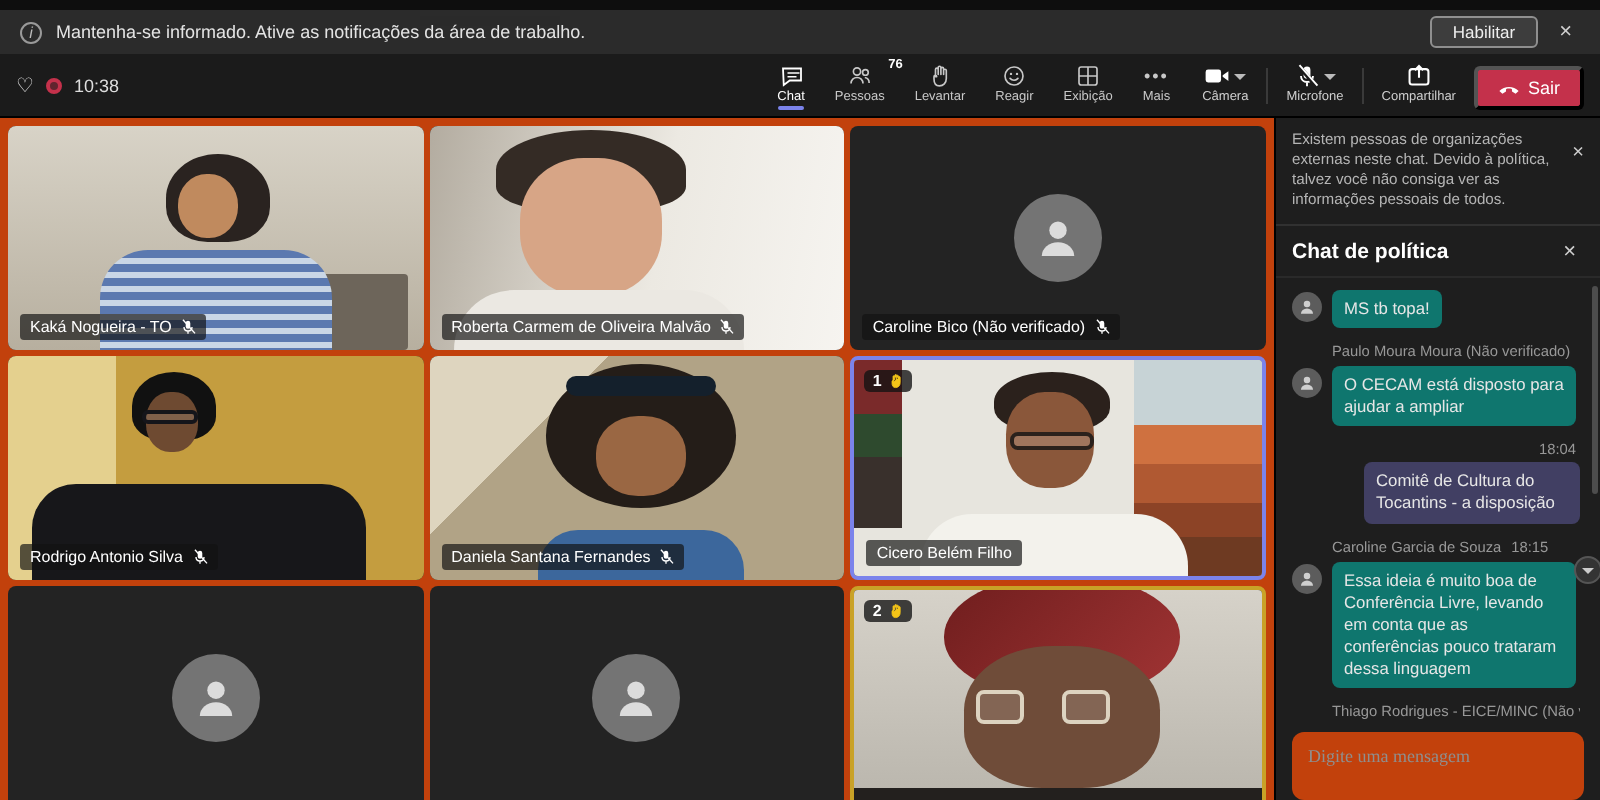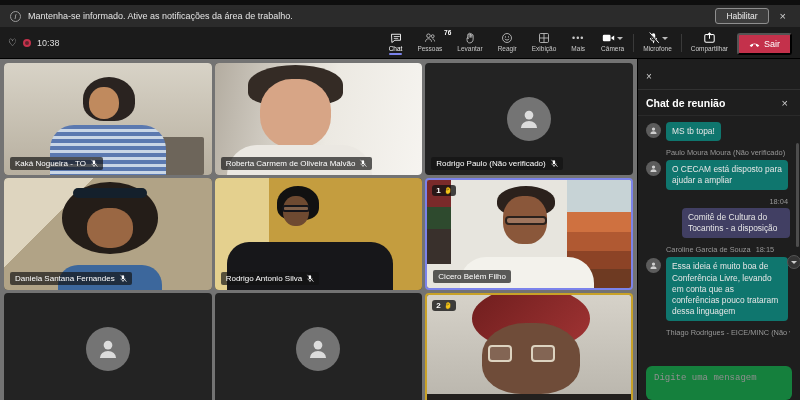--- a/index.html
+++ b/index.html
@@ -36,21 +36,21 @@
   .dev .drow{display:flex;align-items:center;gap:2px}
   .dev svg{width:13px;height:12px;display:block;color:#fff}
   .dev .dlabel{font-size:6.5px}
   .chev{width:0;height:0;border-left:3px solid transparent;border-right:3px solid transparent;border-top:3px solid #bbb}
   .vsep{width:1px;height:18px;background:#3a3a3a;margin-top:4px}
   .btn-leave{display:flex;align-items:center;gap:4px;background:#c4314b;border-radius:3px;color:#fff;font-size:9px;padding:4px 10px;margin-top:3px;cursor:pointer}
   .btn-leave svg{width:11px;height:7px}
 
   
   .main{display:flex;height:341px}
-  .grid{width:637px;background:#737373;padding:4px;display:grid;grid-template-columns:repeat(3,1fr);grid-auto-rows:112px;gap:3px;overflow:hidden}
+  .grid{width:637px;background:#c2410c;padding:4px;display:grid;grid-template-columns:repeat(3,1fr);grid-auto-rows:112px;gap:3px;overflow:hidden}
   .tile{position:relative;background:#1e1e1e;border-radius:4px;overflow:hidden}
   .tile.speaking{border:2px solid #7b83eb}
   .tile.raised{border:2px solid #c9a227}
   .scene{position:absolute;inset:0}
   .scene div{position:absolute}
 
   .nametag{position:absolute;left:6px;bottom:5px;background:rgba(18,18,18,.68);color:#fff;font-size:8px;padding:2px 5px;border-radius:2px;display:flex;align-items:center;gap:4px;max-width:94%;white-space:nowrap;overflow:hidden;z-index:3}
   .nametag svg{width:8px;height:9px;flex:none;color:#fff}
   .raise-badge{position:absolute;top:5px;left:5px;background:rgba(18,18,18,.78);border-radius:3px;padding:1px 4px;display:flex;align-items:center;gap:3px;font-size:8px;font-weight:bold;color:#fff;z-index:3}
   .raise-badge svg{width:8px;height:9px;color:#f5c518}
@@ -103,21 +103,21 @@
   .mavatar{width:15px;height:15px;border-radius:50%;background:#5c5c5c;flex:none;display:flex;align-items:center;justify-content:center;margin-top:1px}
   .mavatar svg{width:9px;height:9px;color:#cfcfcf}
   .bubble{background:#0f766e;border-radius:4px;padding:4px 6px;color:#e6e6e6;line-height:1.32;max-width:122px}
   .sender-row{margin:7px 0 0 20px;font-size:7.4px;color:#989898;white-space:nowrap;overflow:hidden;display:flex;gap:5px}
   .time-right{text-align:right;font-size:7.4px;color:#989898;margin:7px 2px 2px 0}
   .bubble.own{background:#413f63;margin-left:36px;position:relative}
   .scrolldown{position:absolute;right:-1px;top:139px;width:14px;height:14px;border-radius:50%;background:#343434;border:1px solid #555;display:flex;align-items:center;justify-content:center;cursor:pointer;z-index:4}
   .scrolldown .chev{border-top-color:#ccc}
   .chat-scrollbar{position:absolute;right:1px;top:84px;width:3px;height:104px;background:#4d4d4d;border-radius:2px}
   .chat-inputwrap{padding:6px 8px 0}
-  .chat-input{width:100%;height:34px;background:#15803d;border:none;border-radius:6px;color:#ddd;font-size:9px;padding:8px 8px 18px;font-family:Liberation Mono, monospace;outline:none}
+  .chat-input{width:100%;height:34px;background:#c2410c;border:none;border-radius:6px;color:#ddd;font-size:9px;padding:8px 8px 18px;font-family:Liberation Serif, serif;outline:none}
   .chat-input::placeholder{color:#8f8f8f}
 </style>
 </head>
 <body>
 
 <div class="screen">
 
   <div class="winstrip"><span class="wtab"></span></div>
 
   <div class="banner">
@@ -264,57 +264,57 @@
       </div>
 
       <div class="tile" style="background:#232323">
         <div class="ph-avatar">
           <svg viewBox="0 0 16 16">
               <circle cx="8" cy="5.4" r="2.9" fill="currentColor"></circle>
               <path d="M2.6 14a5.4 4.6 0 0110.8 0z" fill="currentColor"></path>
             </svg>
         </div>
         <div class="nametag">
-          <span>Rodrigo Paulo (Não verificado)</span>
+          <span>Caroline Bico (Não verificado)</span>
+          <svg viewBox="0 0 14 14">
+              <rect x="5" y="1.5" width="4" height="7" rx="2" fill="currentColor"></rect>
+              <path d="M3.5 7c0 2 1.5 3.5 3.5 3.5S10.5 9 10.5 7M7 10.5V13" fill="none" stroke="currentColor" stroke-width="1.2"></path>
+              <path d="M2.6.6l10.5 12" stroke="currentColor" stroke-width="1.2"></path>
+            </svg>
+        </div>
+      </div>
+
+      <div class="tile">
+        <div class="scene">
+          <div class="s4-bg"></div>
+            <div class="s4-torso"></div>
+            <div class="s4-hair"></div>
+            <div class="s4-face"></div>
+            <div class="s4-glass"></div>
+        </div>
+        <div class="nametag">
+          <span>Rodrigo Antonio Silva</span>
           <svg viewBox="0 0 14 14">
               <rect x="5" y="1.5" width="4" height="7" rx="2" fill="currentColor"></rect>
               <path d="M3.5 7c0 2 1.5 3.5 3.5 3.5S10.5 9 10.5 7M7 10.5V13" fill="none" stroke="currentColor" stroke-width="1.2"></path>
               <path d="M2.6.6l10.5 12" stroke="currentColor" stroke-width="1.2"></path>
             </svg>
         </div>
       </div>
 
       <div class="tile">
         <div class="scene">
           <div class="s5-bg"></div>
             <div class="s5-hair"></div>
             <div class="s5-band"></div>
             <div class="s5-face"></div>
             <div class="s5-torso"></div>
         </div>
         <div class="nametag">
           <span>Daniela Santana Fernandes</span>
-          <svg viewBox="0 0 14 14">
-              <rect x="5" y="1.5" width="4" height="7" rx="2" fill="currentColor"></rect>
-              <path d="M3.5 7c0 2 1.5 3.5 3.5 3.5S10.5 9 10.5 7M7 10.5V13" fill="none" stroke="currentColor" stroke-width="1.2"></path>
-              <path d="M2.6.6l10.5 12" stroke="currentColor" stroke-width="1.2"></path>
-            </svg>
-        </div>
-      </div>
-
-      <div class="tile">
-        <div class="scene">
-          <div class="s4-bg"></div>
-            <div class="s4-torso"></div>
-            <div class="s4-hair"></div>
-            <div class="s4-face"></div>
-            <div class="s4-glass"></div>
-        </div>
-        <div class="nametag">
-          <span>Rodrigo Antonio Silva</span>
           <svg viewBox="0 0 14 14">
               <rect x="5" y="1.5" width="4" height="7" rx="2" fill="currentColor"></rect>
               <path d="M3.5 7c0 2 1.5 3.5 3.5 3.5S10.5 9 10.5 7M7 10.5V13" fill="none" stroke="currentColor" stroke-width="1.2"></path>
               <path d="M2.6.6l10.5 12" stroke="currentColor" stroke-width="1.2"></path>
             </svg>
         </div>
       </div>
 
       <div class="tile speaking">
         <div class="scene">
@@ -368,24 +368,25 @@
           <span>2</span>
           <svg viewBox="0 0 16 16">
               <path d="M5 8.5V3.6a.9.9 0 011.8 0V7m0-3.8V2.4a.9.9 0 011.8 0V7m0-3.9a.9.9 0 011.8 0V7m0-2.6a.9.9 0 011.8 0v5.2c0 3-2 5-4.6 5S4 12.7 4 10V8.5a.9.9 0 011.8 0" fill="currentColor" stroke="currentColor" stroke-width=".8"></path>
             </svg>
         </div>
       </div>
     </div>
 
     <div class="chat">
       <div class="chat-notice">
+        <span>Existem pessoas de organizações externas neste chat. Devido à política, talvez você não consiga ver as informações pessoais de todos.</span>
         <span class="x-ic">×</span>
       </div>
       <div class="chat-title-row">
-        <span class="chat-title">Chat de reunião</span>
+        <span class="chat-title">Chat de política</span>
         <span class="x-ic">×</span>
       </div>
 
       <div class="chat-msgs">
 
         <div class="msg-row">
           <span class="mavatar">
               <svg viewBox="0 0 16 16">
                 <circle cx="8" cy="5.4" r="2.9" fill="currentColor"></circle>
                 <path d="M2.6 14a5.4 4.6 0 0110.8 0z" fill="currentColor"></path>

